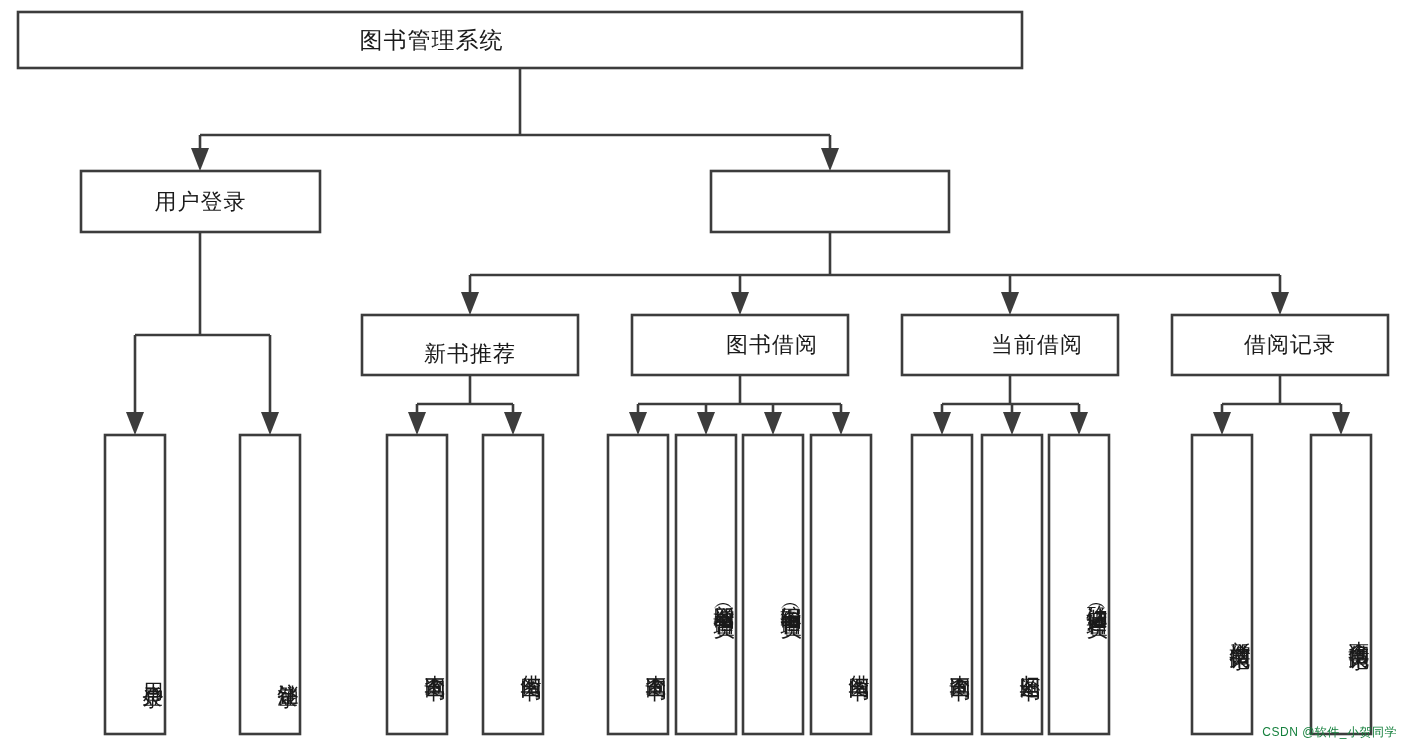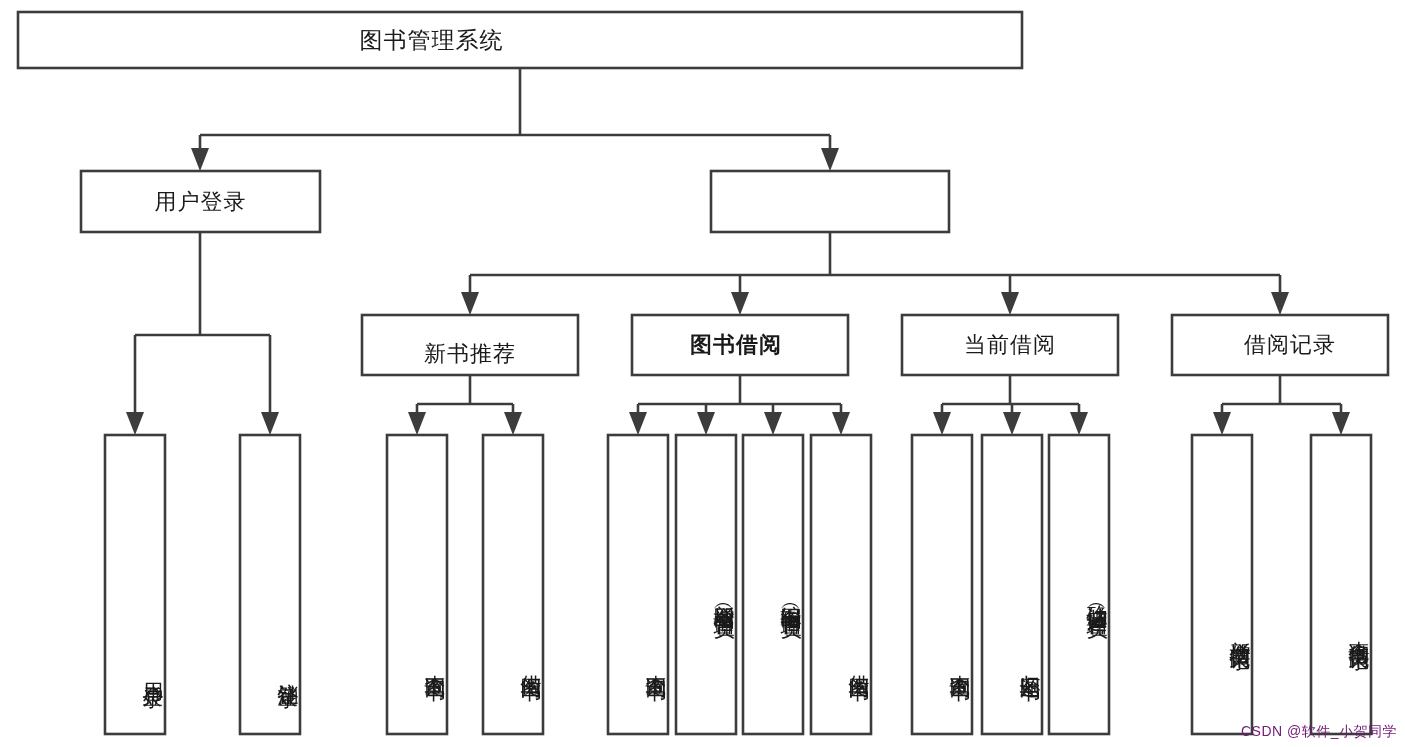--- a/index.html
+++ b/index.html
@@ -70,22 +70,22 @@
     letter-spacing: 2px;
     white-space: nowrap;
   }
   .root-label {
     font-size: 23px;
   }
   .watermark {
     position: absolute;
     right: 8px;
     bottom: 6px;
-    font-size: 14px;
-    color: #701a75;
+    font-size: 12px;
+    color: #15803d;
     letter-spacing: 0.5px;
     white-space: nowrap;
     user-select: none;
     margin-left: 29px;
   }
 </style>
 </head>
 <body>
 
 <div id="diagram-root">
@@ -192,22 +192,22 @@
       <polygon class="arrow-head" points="1222,435 1213,412 1231,412"></polygon>
       <polygon class="arrow-head" points="1341,435 1332,412 1350,412"></polygon>
     </g>
   </svg>
 
   <div class="node-label root-label" style="left:18px; top:12px; width:827px; height:56px;">图书管理系统</div>
 
   <div class="node-label" style="left:81px; top:171px; width:239px; height:61px;">用户登录</div>
 
   <div class="node-label" style="left:362px; top:315px; width:216px; height:77px;">新书推荐</div>
-  <div class="node-label" style="left:628px; top:315px; width:216px; height:60px;font-weight:bold;">图书借阅</div>
-  <div class="node-label" style="left:902px; top:315px; width:216px; height:60px;">当前借阅</div>
+  <div class="node-label" style="left:664px; top:315px; width:216px; height:60px;">图书借阅</div>
+  <div class="node-label" style="left:902px; top:315px; width:216px; height:60px;padding-left:27px;">当前借阅</div>
   <div class="node-label" style="left:1172px; top:315px; width:216px; height:60px;padding-left:10px;">借阅记录</div>
 
   <div class="leaf-label" style="left:105px; top:435px; width:60px; height:299px; padding-top:85px;">用户登录</div>
   <div class="leaf-label" style="left:240px; top:435px; width:60px; height:299px; padding-top:85px;">注销登录</div>
 
   <div class="leaf-label" style="left:387px; top:435px; width:60px; height:299px; padding-top:77px;">查询图书</div>
   <div class="leaf-label" style="left:483px; top:435px; width:60px; height:299px; padding-top:77px;">借阅图书</div>
 
   <div class="leaf-label" style="left:608px; top:435px; width:60px; height:299px; padding-top:77px;">查询图书</div>
   <div class="leaf-label" style="left:676px; top:435px; width:60px; height:299px; padding-top:12px;">新增图书（管理员）</div>

